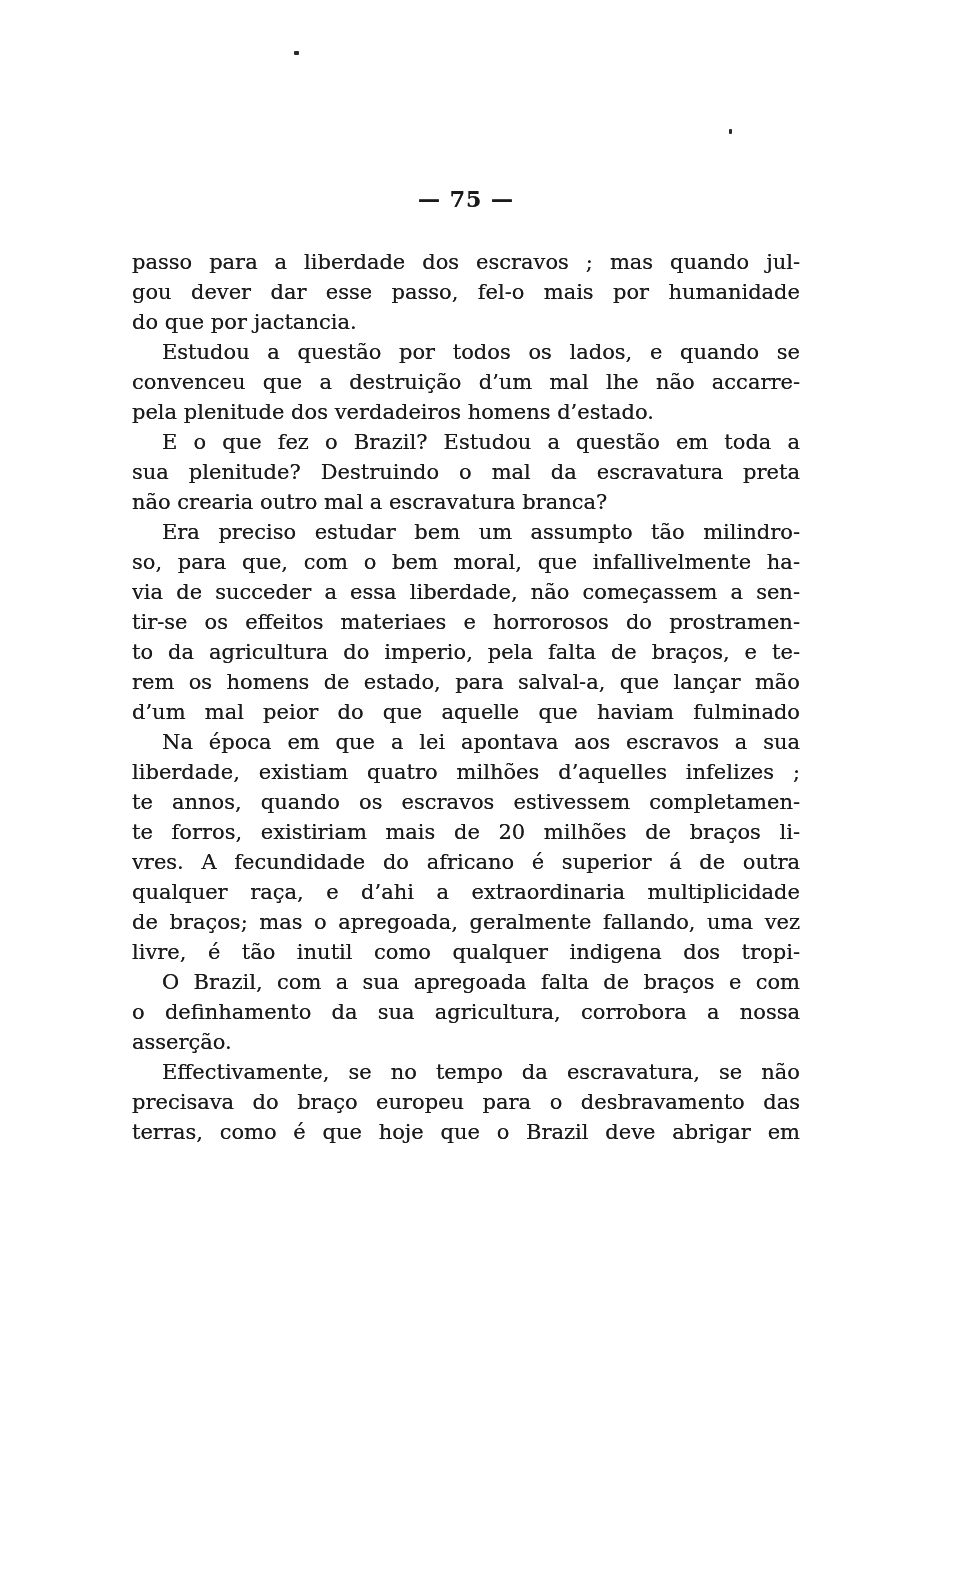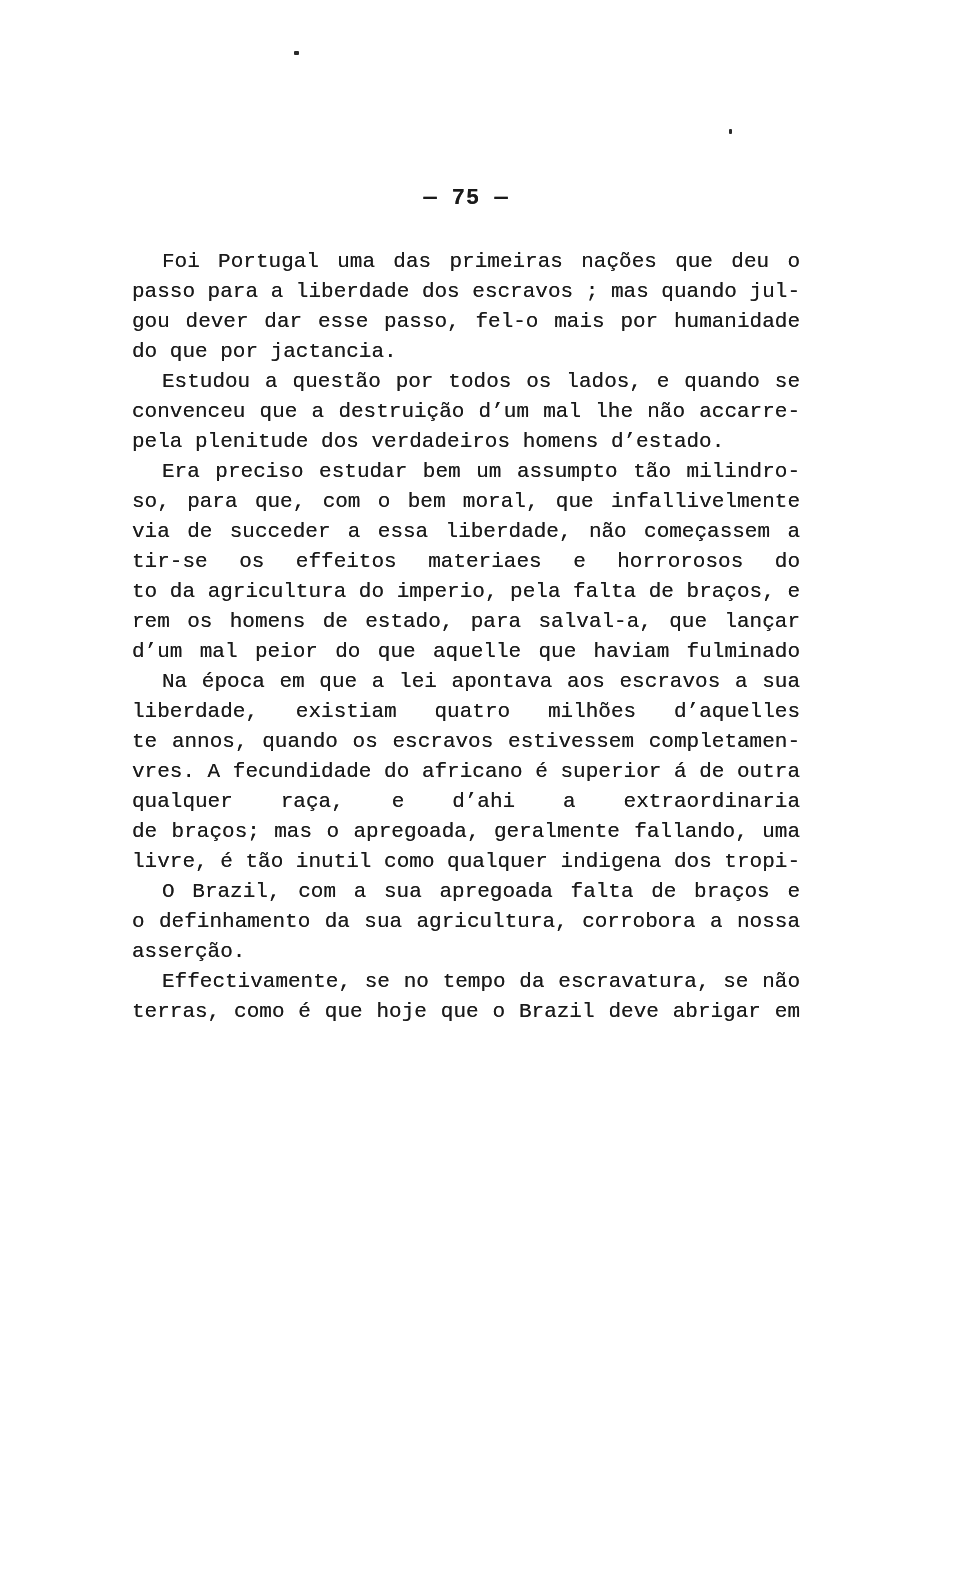--- a/index.html
+++ b/index.html
@@ -11,21 +11,20 @@
     height: 1573px;
     position: relative;
     overflow: hidden;
     background: #ffffff;
     color: #1a1a1a;
     font-family: "DejaVu Serif", serif;
   }
   .page {
     position: absolute;
     inset: 0;
-    font-family: Liberation Mono, monospace;
   }
   .page-number {
     position: absolute;
     top: 184px;
     left: 132px;
     width: 668px;
     height: 30px;
     line-height: 30px;
     text-align: center;
     font-size: 22px;
@@ -68,51 +67,57 @@
 </style>
 </head>
 <body>
 
 <div class="page">
   <div class="speck speck1"></div>
   <div class="speck speck2"></div>
   <div class="page-number">— 75 —</div>
   <div class="page-text" id="page-text">
       <div class="para">
-        <div class="line first">Foi Portugal uma das primeiras nações que deu o</div>
         <div class="line">passo para a liberdade dos escravos ; mas quando jul-</div>
         <div class="line">gou dever dar esse passo, fel-o mais por humanidade</div>
         <div class="line lastline">do que por jactancia.</div>
       </div>
       <div class="para">
         <div class="line first">Estudou a questão por todos os lados, e quando se</div>
         <div class="line">convenceu que a destruição d’um mal lhe não accarre-</div>
         <div class="line lastline">pela plenitude dos verdadeiros homens d’estado.</div>
+      </div>
+      <div class="para">
+        <div class="line first">E o que fez o Brazil? Estudou a questão em toda a</div>
+        <div class="line">sua plenitude? Destruindo o mal da escravatura preta</div>
+        <div class="line lastline">não crearia outro mal a escravatura branca?</div>
       </div>
       <div class="para">
         <div class="line first">Era preciso estudar bem um assumpto tão milindro-</div>
         <div class="line">so, para que, com o bem moral, que infallivelmente ha-</div>
         <div class="line">via de succeder a essa liberdade, não começassem a sen-</div>
         <div class="line">tir-se os effeitos materiaes e horrorosos do prostramen-</div>
         <div class="line">to da agricultura do imperio, pela falta de braços, e te-</div>
         <div class="line">rem os homens de estado, para salval-a, que lançar mão</div>
         <div class="line">d’um mal peior do que aquelle que haviam fulminado</div>
       </div>
       <div class="para">
         <div class="line first">Na época em que a lei apontava aos escravos a sua</div>
         <div class="line">liberdade, existiam quatro milhões d’aquelles infelizes ;</div>
         <div class="line">te annos, quando os escravos estivessem completamen-</div>
+        <div class="line">te forros, existiriam mais de 20 milhões de braços li-</div>
         <div class="line">vres. A fecundidade do africano é superior á de outra</div>
         <div class="line">qualquer raça, e d’ahi a extraordinaria multiplicidade</div>
         <div class="line">de braços; mas o apregoada, geralmente fallando, uma vez</div>
         <div class="line">livre, é tão inutil como qualquer indigena dos tropi-</div>
       </div>
       <div class="para">
         <div class="line first">O Brazil, com a sua apregoada falta de braços e com</div>
         <div class="line">o definhamento da sua agricultura, corrobora a nossa</div>
         <div class="line lastline">asserção.</div>
       </div>
       <div class="para">
         <div class="line first">Effectivamente, se no tempo da escravatura, se não</div>
+        <div class="line">precisava do braço europeu para o desbravamento das</div>
         <div class="line">terras, como é que hoje que o Brazil deve abrigar em</div>
       </div>
     </div>
 </div>
 
 </body></html>

